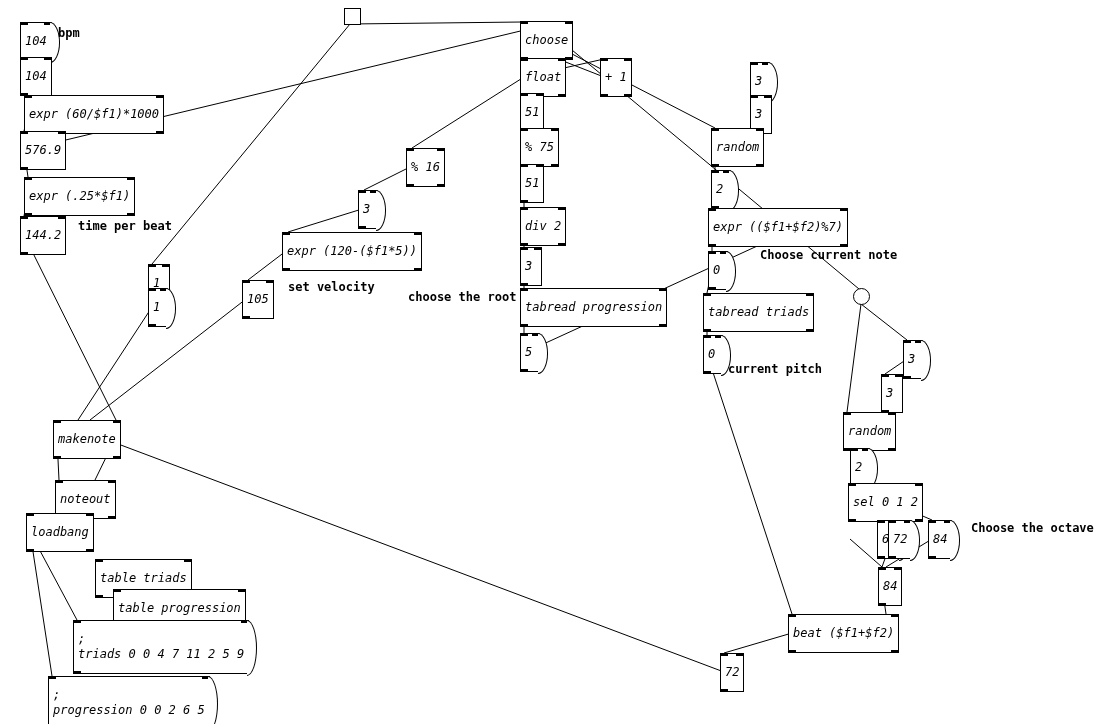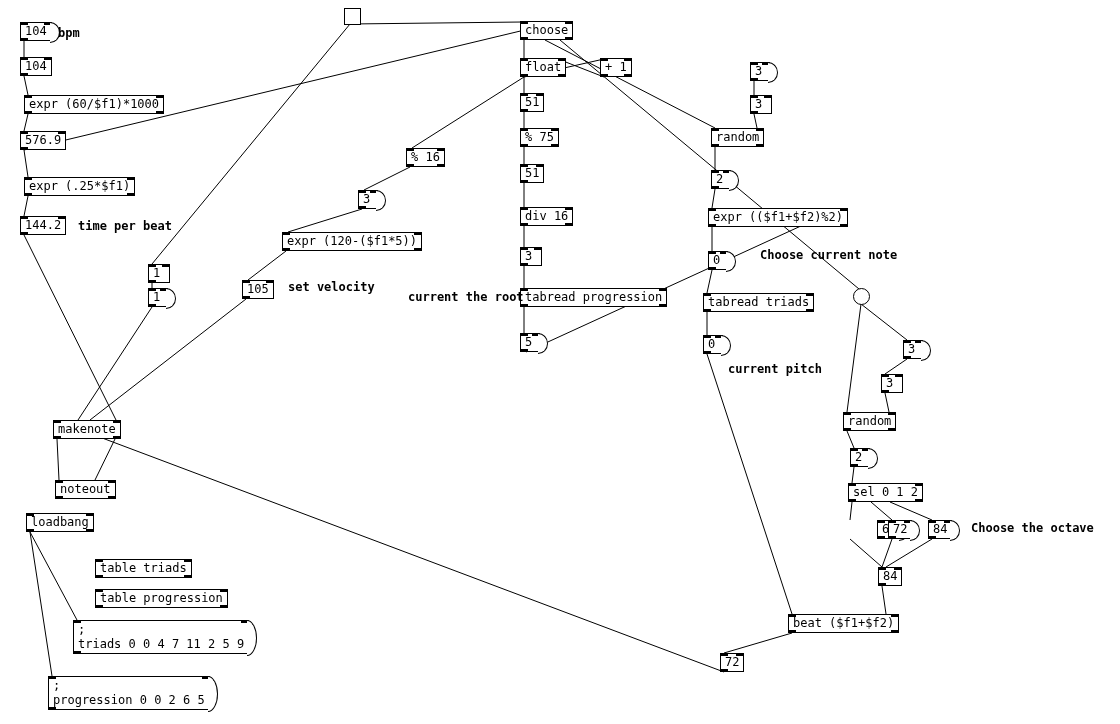--- a/index.html
+++ b/index.html
@@ -4,24 +4,25 @@
 <style>
   html,body{margin:0;padding:0;}
   body{
     width:1120px;height:724px;position:relative;background:#fff;
     font-family:"DejaVu Sans Mono",monospace;font-size:12px;color:#000;
     overflow:hidden;
   }
   #cords{position:absolute;left:0;top:0;z-index:0;}
   .box{
     position:absolute;z-index:1;background-color:#fff;border:1px solid #000;
-    padding:1px 4px;line-height:15px;white-space:pre;
+    padding:11px 4px;line-height:15px;white-space:pre;
     background-image:linear-gradient(#000,#000),linear-gradient(#000,#000),linear-gradient(#000,#000);
     background-size:7px 2px;background-repeat:no-repeat;
     background-position:left top,right top,left bottom;
+    font-style:italic;
   }
   .obj{
     background-image:linear-gradient(#000,#000),linear-gradient(#000,#000),linear-gradient(#000,#000),linear-gradient(#000,#000);
     background-position:left top,right top,left bottom,right bottom;
     background-size:7px 2px;background-repeat:no-repeat;
   }
   .num{min-width:12px;}
   .msg{min-width:10px;}
   .msg::after{
     content:"";position:absolute;left:100%;top:-1px;margin-left:-1px;
@@ -105,35 +106,35 @@
 <div class="box num" style="left:20px;top:131px">576.9</div>
 <div class="box obj" style="left:24px;top:177px">expr (.25*$f1)</div>
 <div class="box num" style="left:20px;top:216px">144.2</div>
 
 <div class="box obj" style="left:520px;top:21px">choose</div>
 <div class="box obj" style="left:520px;top:58px">float</div>
 <div class="box obj" style="left:600px;top:58px">+ 1</div>
 <div class="box num" style="left:520px;top:93px">51</div>
 <div class="box obj" style="left:520px;top:128px">% 75</div>
 <div class="box num" style="left:520px;top:164px">51</div>
-<div class="box obj" style="left:520px;top:207px">div 16</div>
+<div class="box obj" style="left:520px;top:207px">div 2</div>
 <div class="box num" style="left:520px;top:247px">3</div>
 <div class="box obj" style="left:520px;top:288px">tabread progression</div>
 <div class="box msg" style="left:520px;top:333px">5</div>
 
 <div class="box obj" style="left:406px;top:148px">% 16</div>
 <div class="box msg" style="left:358px;top:190px">3</div>
 <div class="box obj" style="left:282px;top:232px">expr (120-($f1*5))</div>
 <div class="box num" style="left:242px;top:280px">105</div>
 
 <div class="box msg" style="left:750px;top:62px">3</div>
 <div class="box num" style="left:750px;top:95px">3</div>
 <div class="box obj" style="left:711px;top:128px">random</div>
 <div class="box msg" style="left:711px;top:170px">2</div>
-<div class="box obj" style="left:708px;top:208px">expr (($f1+$f2)%2)</div>
+<div class="box obj" style="left:708px;top:208px">expr (($f1+$f2)%7)</div>
 <div class="box msg" style="left:708px;top:251px">0</div>
 <div class="box obj" style="left:703px;top:293px">tabread triads</div>
 <div class="box msg" style="left:703px;top:335px">0</div>
 
 <div class="box msg" style="left:903px;top:340px">3</div>
 <div class="box num" style="left:881px;top:374px">3</div>
 <div class="box obj" style="left:843px;top:412px">random</div>
 <div class="box msg" style="left:850px;top:448px">2</div>
 <div class="box obj" style="left:848px;top:483px">sel 0 1 2</div>
 <div class="box msg" style="left:877px;top:520px">60</div>
@@ -143,25 +144,25 @@
 <div class="box obj" style="left:788px;top:614px">beat ($f1+$f2)</div>
 <div class="box num" style="left:720px;top:653px">72</div>
 
 <div class="box obj" style="left:53px;top:420px">makenote</div>
 <div class="box obj" style="left:55px;top:480px">noteout</div>
 <div class="box num" style="left:148px;top:264px">1</div>
 <div class="box msg" style="left:148px;top:288px">1</div>
 
 <div class="box obj" style="left:26px;top:513px">loadbang</div>
 <div class="box obj" style="left:95px;top:559px">table triads</div>
-<div class="box obj" style="left:95px;top:589px">table progression</div>
+<div class="box obj" style="left:113px;top:589px">table progression</div>
 <div class="box msg" style="left:73px;top:620px">;
 triads 0 0 4 7 11 2 5 9</div>
 <div class="box msg" style="left:48px;top:676px">;
 progression 0 0 2 6 5</div>
 
 <div class="comment" style="left:58px;top:26px">bpm</div>
 <div class="comment" style="left:78px;top:219px">time per beat</div>
 <div class="comment" style="left:288px;top:280px">set velocity</div>
-<div class="comment" style="left:408px;top:290px">current the root</div>
+<div class="comment" style="left:408px;top:290px">choose the root</div>
 <div class="comment" style="left:760px;top:248px">Choose current note</div>
 <div class="comment" style="left:728px;top:362px">current pitch</div>
 <div class="comment" style="left:971px;top:521px">Choose the octave</div>
 
 </body></html>

